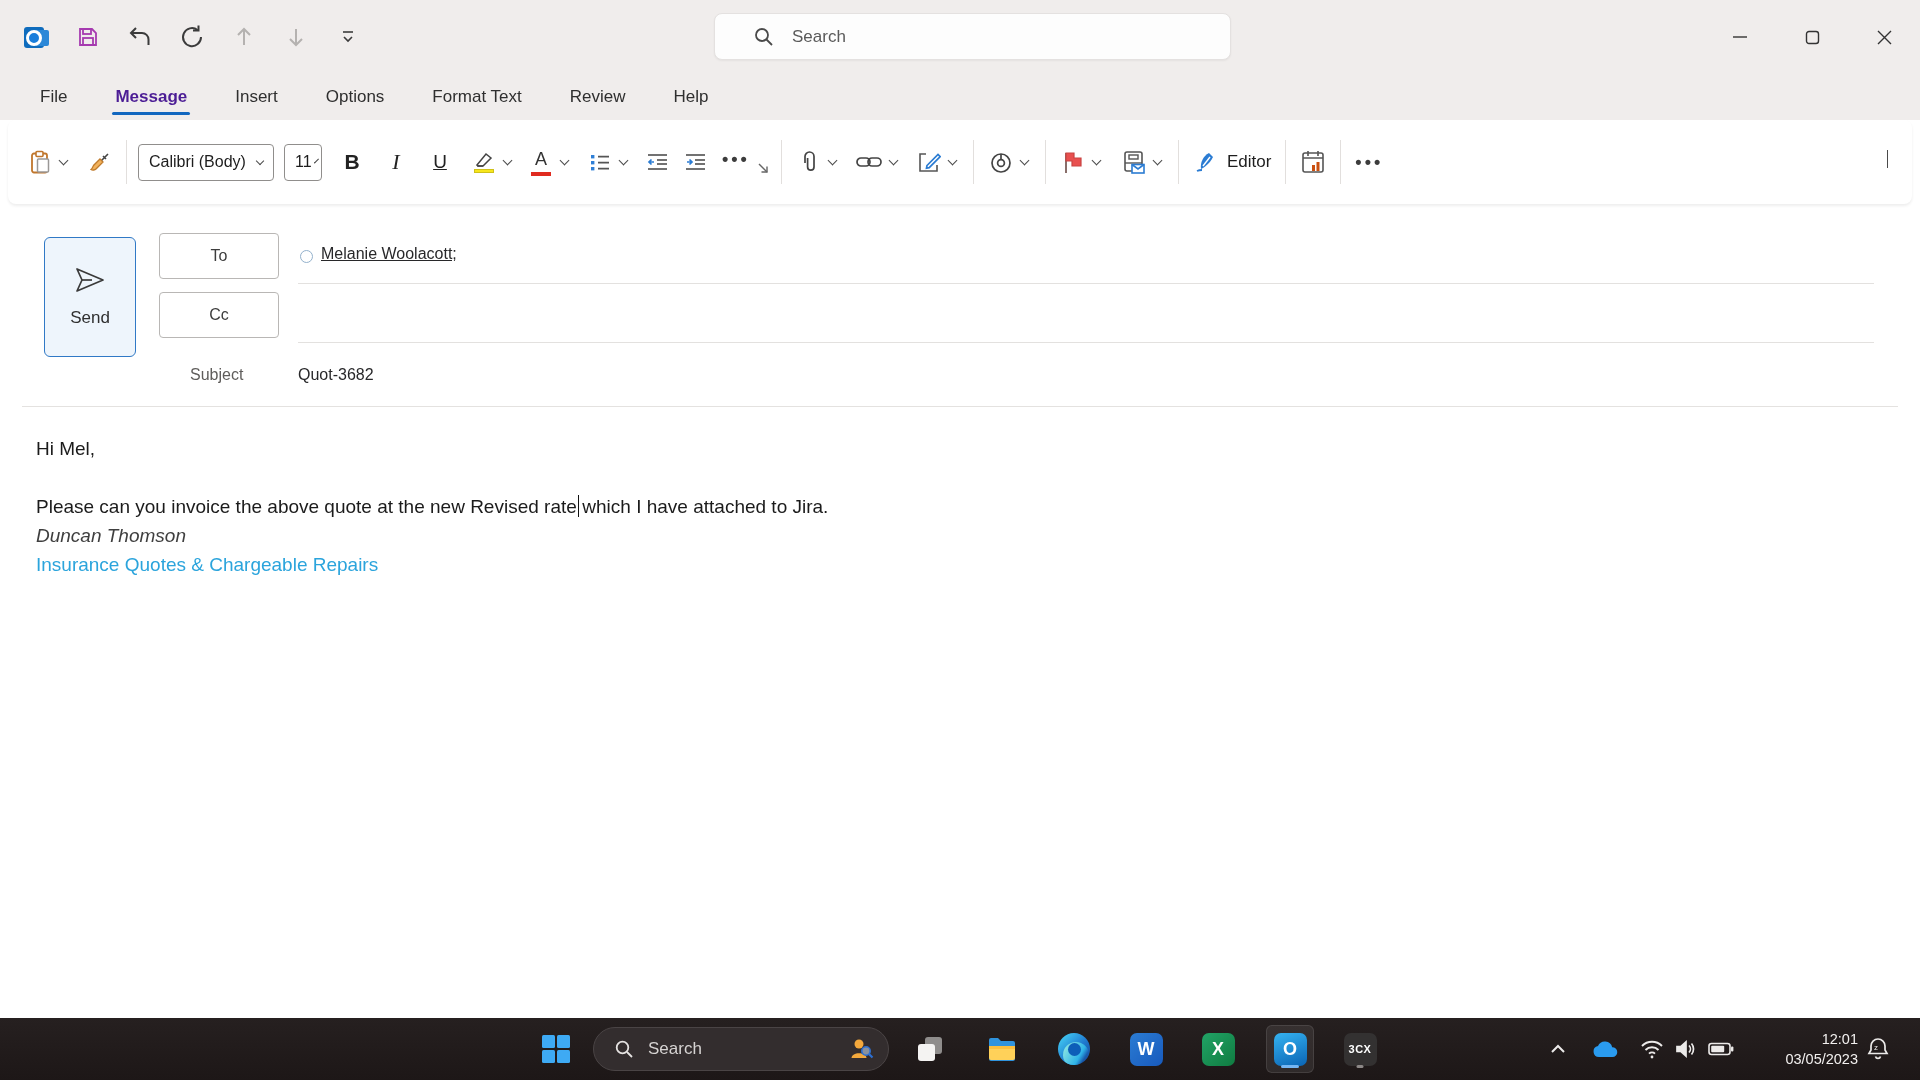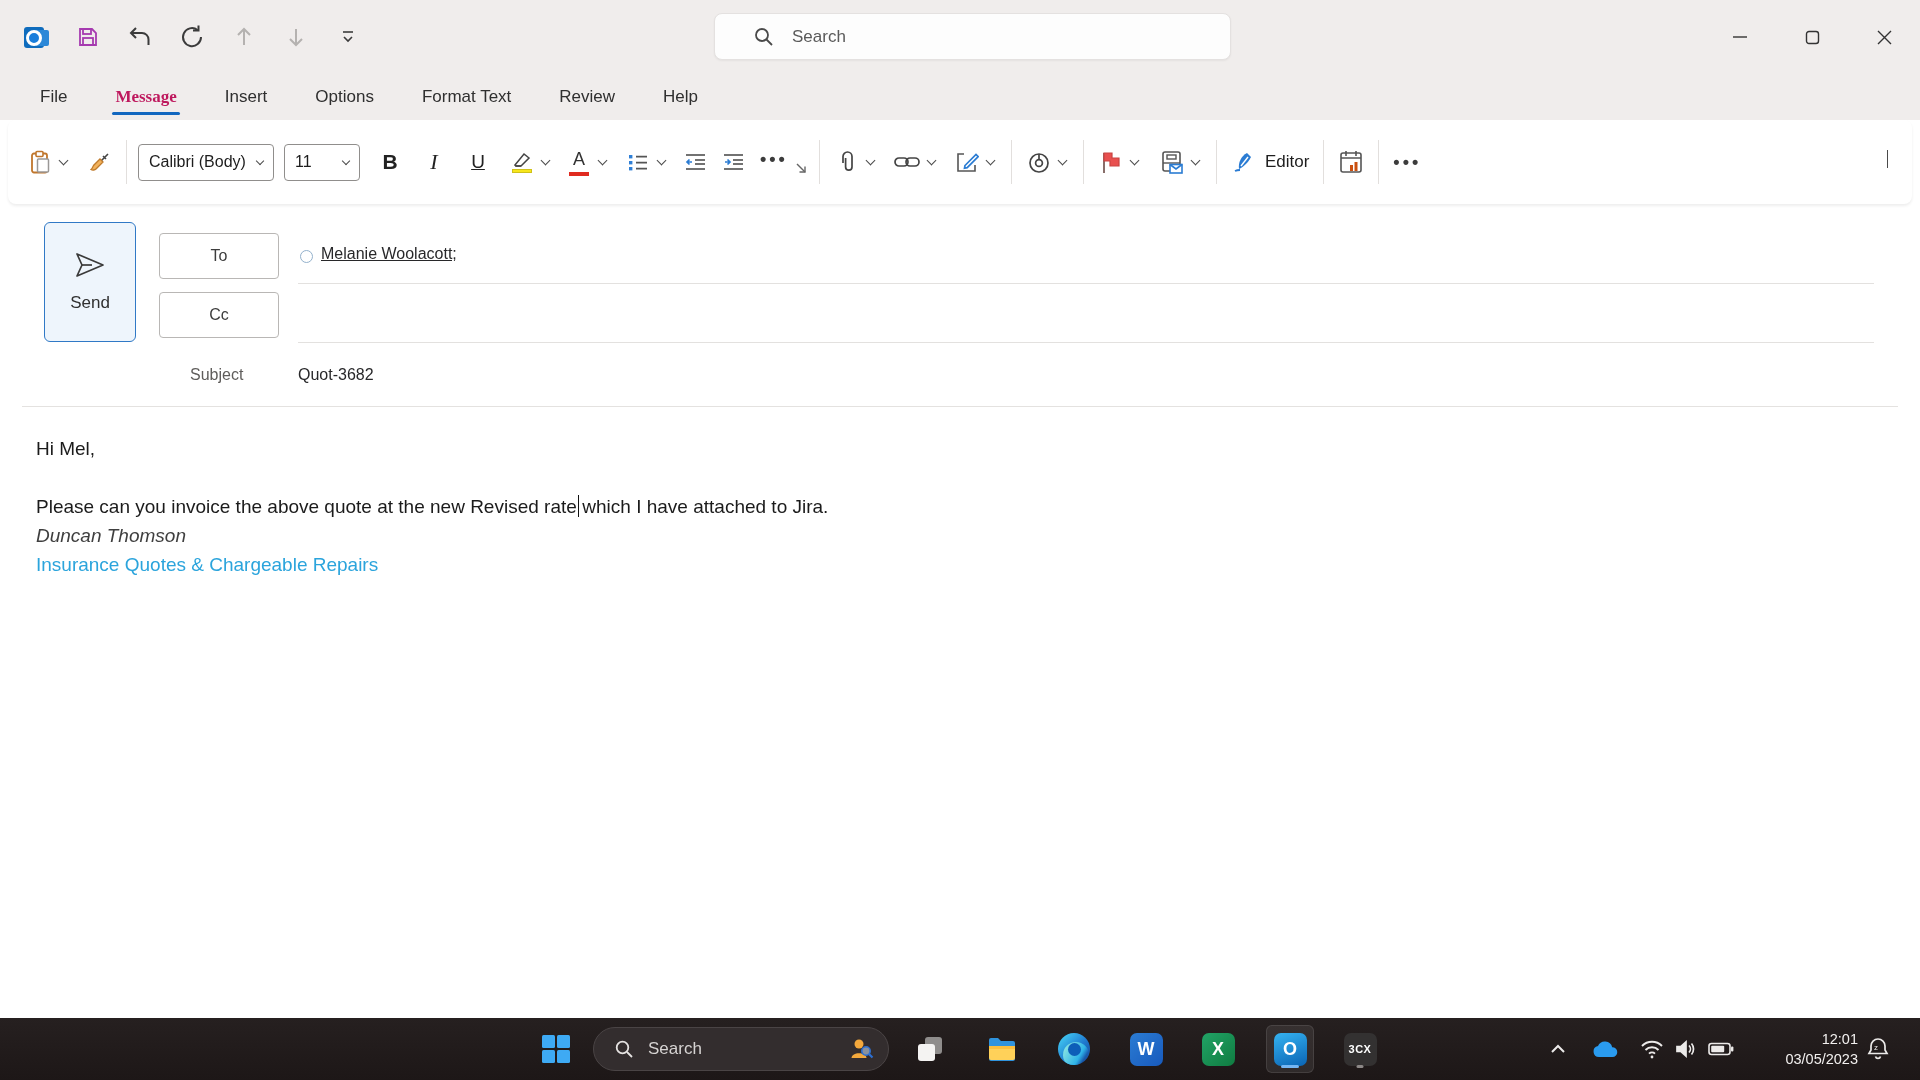--- a/index.html
+++ b/index.html
@@ -12,41 +12,41 @@
   .qat-btn { display:flex; align-items:center; justify-content:center; width:28px; height:28px; }
   .title-text { position:absolute; left:330px; top:0; height:74px; display:flex; align-items:center; font-size:17px; color:#2b2b2b; }
   .tb-search { position:absolute; left:714px; top:13px; width:517px; height:47px; background:#fdfdfd; border:1px solid #e4e1e0; border-radius:8px; display:flex; align-items:center; padding-left:38px; gap:18px; box-shadow:0 1px 2px rgba(0,0,0,.05); }
   .tb-search .ph { font-size:17px; color:#5a5a5a; }
   .winctl { position:absolute; right:0; top:0; height:74px; display:flex; }
   .winbtn { width:72px; height:74px; display:flex; align-items:center; justify-content:center; }
 
   
   .menubar { position:absolute; top:74px; left:0; right:0; height:46px; background:#f0edec; display:flex; align-items:center; padding-left:38px; gap:44px; font-size:17px; color:#2f2f2f; }
   .mtab { position:relative; padding:10px 2px; cursor:default; }
-  .mtab.active { font-weight:700; color:#be185d;font-family:Liberation Serif, serif; }
+  .mtab.active { font-weight:700; color:#4c1d95; }
   .mtab.active::after { content:""; position:absolute; left:-1px; right:-1px; bottom:2px; height:3px; border-radius:2px; background:#1267bf; }
 
   
   .ribbon { position:absolute; top:120px; left:8px; width:1904px; height:84px; background:#fff; border-radius:8px; box-shadow:0 2px 3px rgba(0,0,0,.07); display:flex; align-items:center; padding:0 16px; }
   .rgroup { display:flex; align-items:center; }
   .rbtn { display:flex; align-items:center; justify-content:center; height:46px; min-width:32px; border-radius:4px; padding:0 3px; }
   .chev { width:7px; height:7px; border-right:1.7px solid #4a4a4a; border-bottom:1.7px solid #4a4a4a; transform:rotate(45deg); margin:0 6px 3px 4px; }
   .chev.sm { width:6px; height:6px; }
   .rdiv { width:1px; height:44px; background:#e2dfdd; margin:0 11px; }
   .combo { display:flex; align-items:center; justify-content:space-between; border:1px solid #908e8c; border-radius:4px; height:37px; font-size:16px; color:#1d1d1d; padding:0 4px 0 10px; background:#fff; }
   .glyph-b { font-weight:800; font-size:21px; color:#222; }
   .glyph-i { font-style:italic; font-family:"Liberation Serif", serif; font-size:22px; color:#222; }
   .glyph-u { font-size:19px; color:#222; text-decoration:underline; }
   .colorbar { display:flex; flex-direction:column; align-items:center; gap:2px; }
   .dots { letter-spacing:3px; font-size:18px; font-weight:700; color:#3c3c3c; padding-bottom:6px; }
   .editor-label { font-size:17px; color:#1e1e1e; margin-left:8px; }
   .ribbon-collapse { position:absolute; right:18px; top:30px; }
 
   
-  .send-btn { position:absolute; left:44px; top:222px; width:92px; height:120px; background:#eef5fc; border:1.5px solid #3079c6; border-radius:6px; display:flex; flex-direction:column; align-items:center; justify-content:center; gap:14px; }
+  .send-btn { position:absolute; left:44px; top:237px; width:92px; height:120px; background:#eef5fc; border:1.5px solid #3079c6; border-radius:6px; display:flex; flex-direction:column; align-items:center; justify-content:center; gap:14px; }
   .send-label { font-size:17px; color:#303030; }
   .field-btn { position:absolute; left:159px; width:120px; height:46px; background:#fff; border:1px solid #b9b7b5; border-radius:4px; display:flex; align-items:center; justify-content:center; font-size:16px; color:#3d3d3d; }
   .presence { position:absolute; left:300px; top:250px; width:13px; height:13px; border:1.5px solid #93b1cc; border-radius:50%; background:#fff; }
   .recipient { position:absolute; left:321px; top:245px; font-size:16px; color:#28282a; text-decoration:underline; }
   .fline { position:absolute; height:1px; background:#e3e1df; left:298px; width:1576px; }
   .subject-label { position:absolute; left:190px; top:366px; font-size:16px; color:#5f5d5b; }
   .subject-value { position:absolute; left:298px; top:366px; font-size:16px; color:#28282a; }
   .hdr-divider { position:absolute; top:406px; left:22px; width:1876px; height:1px; background:#e4e2e0; }
 
   
@@ -174,21 +174,21 @@
           <path d="M13 9 L16 12 L9 19 C8 20 5.5 20.5 4 19.5 C5.5 18.5 5.5 17 6.5 15.5 Z" fill="#f2b25c" stroke="#c07b2c" stroke-width="1.3"></path>
         </svg>
     </div>
   </div>
   <div class="rdiv"></div>
   <div class="rgroup" style="gap:10px;">
     <div class="combo" style="width:136px;">
       <span>Calibri (Body)</span>
         <span class="chev sm"></span>
     </div>
-    <div class="combo" style="width:76px;">
+    <div class="combo" style="width:38px;">
       <span>11</span>
         <span class="chev sm"></span>
     </div>
   </div>
   <div class="rgroup" style="margin-left:14px; gap:12px;">
     <div class="rbtn">
         <span class="glyph-b">B</span>
       </div>
     <div class="rbtn">
         <span class="glyph-i">I</span>

